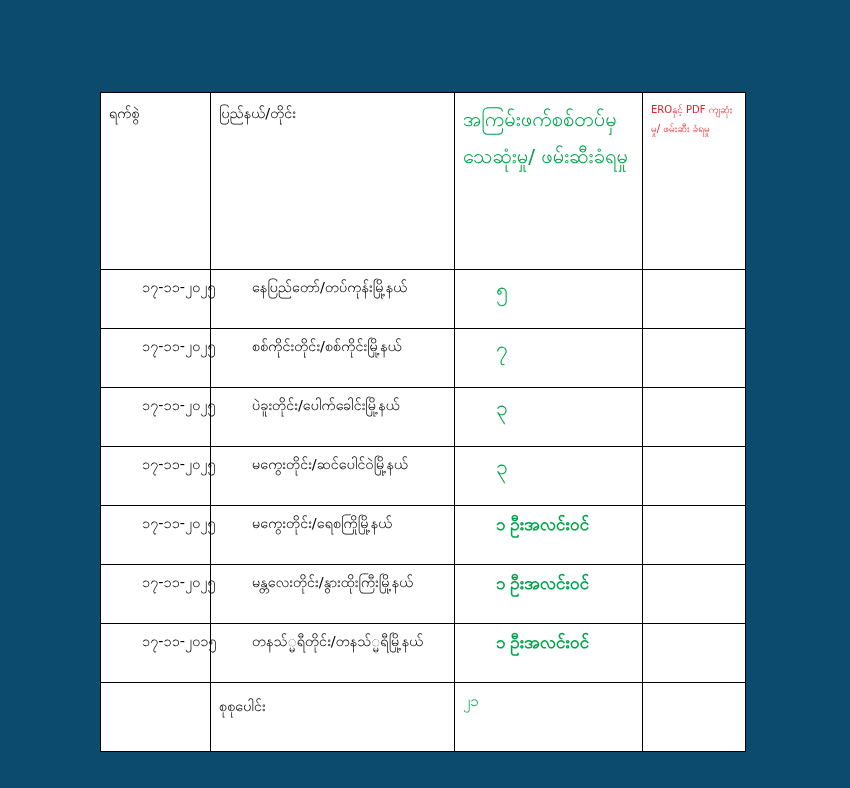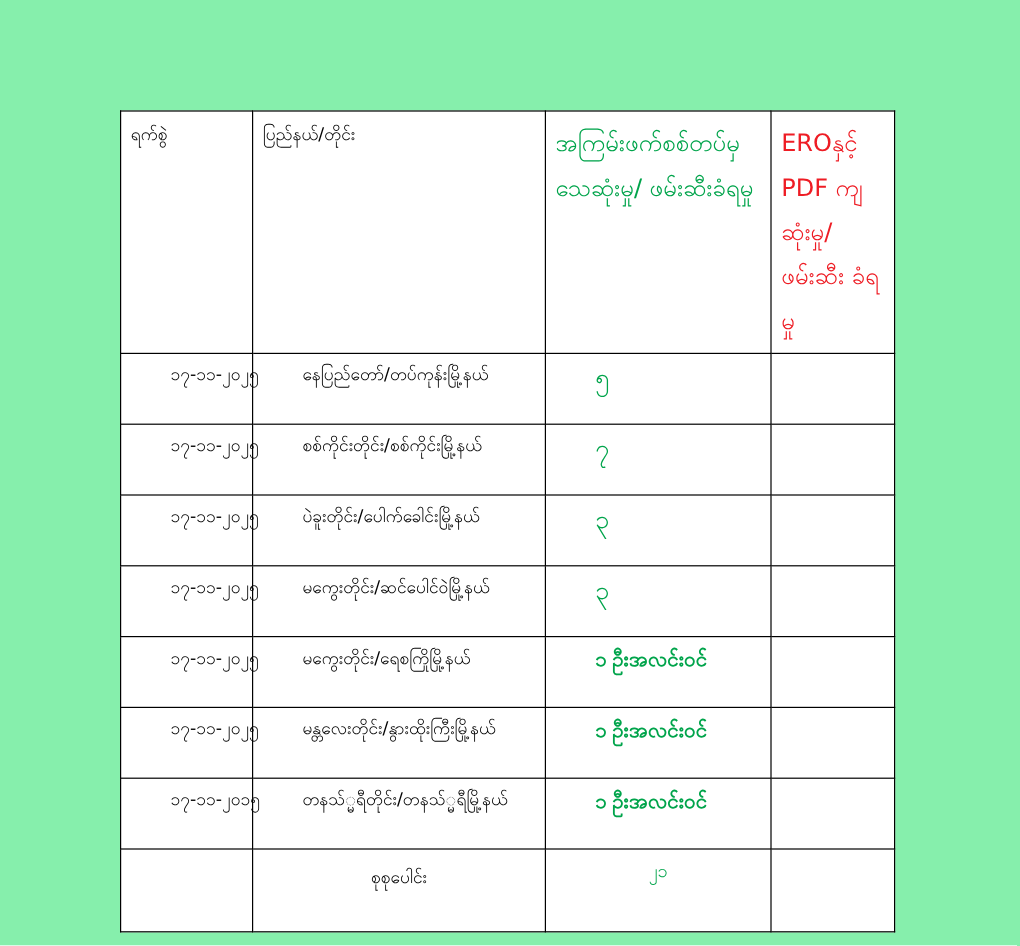--- a/index.html
+++ b/index.html
@@ -11,21 +11,21 @@
     width: 850px;
     height: 788px;
     font-family: "DejaVu Sans", "Liberation Sans", sans-serif;
     color: #000000;
     overflow: hidden;
   }
   .page {
     position: relative;
     width: 850px;
     height: 788px;
-    background: #86efac;
+    background: #0c4a6e;
   }
   .table-wrap {
     position: absolute;
     left: 100px;
     top: 92px;
     width: 645px;
   }
   table.report {
     border-collapse: collapse;
     width: 645px;
@@ -52,21 +52,21 @@
     font-size: 14.5px;
     color: #000000;
     line-height: 1.7;
   }
   .hdr .h-green {
     font-size: 20px;
     color: #00a44b;
     line-height: 1.85;
   }
   .hdr .h-red {
-    font-size: 20px;
+    font-size: 10px;
     color: #ee1c24;
     line-height: 1.85;
   }
 
   
   tr.data td {
     height: 42px;
     padding-left: 41px;
   }
   td.date {
@@ -98,21 +98,20 @@
     font-family: Liberation Serif, serif;
   }
   td.red-cell {
     color: #ee1c24;
     text-align: center;
     vertical-align: middle;
     font-size: 17px;
   }
   tr.total td {
     height: 46px;
-    text-align: center;
   }
   tr.total td.place {
     padding-top: 14px;
   }
   tr.total td.green-cell .num {
     font-size: 15px;
   }
 </style>
 </head>
 <body>

